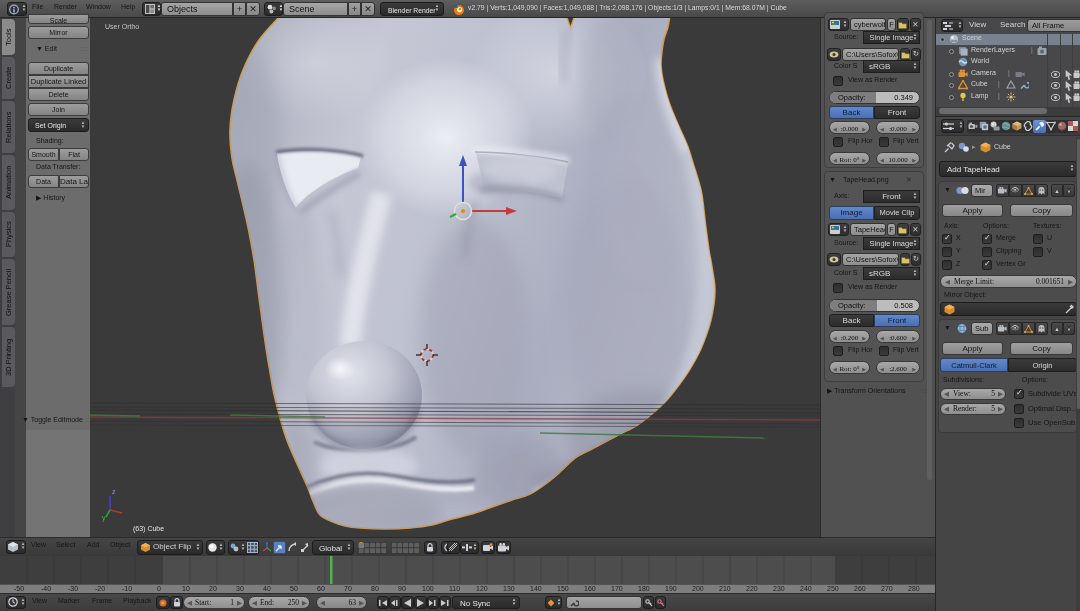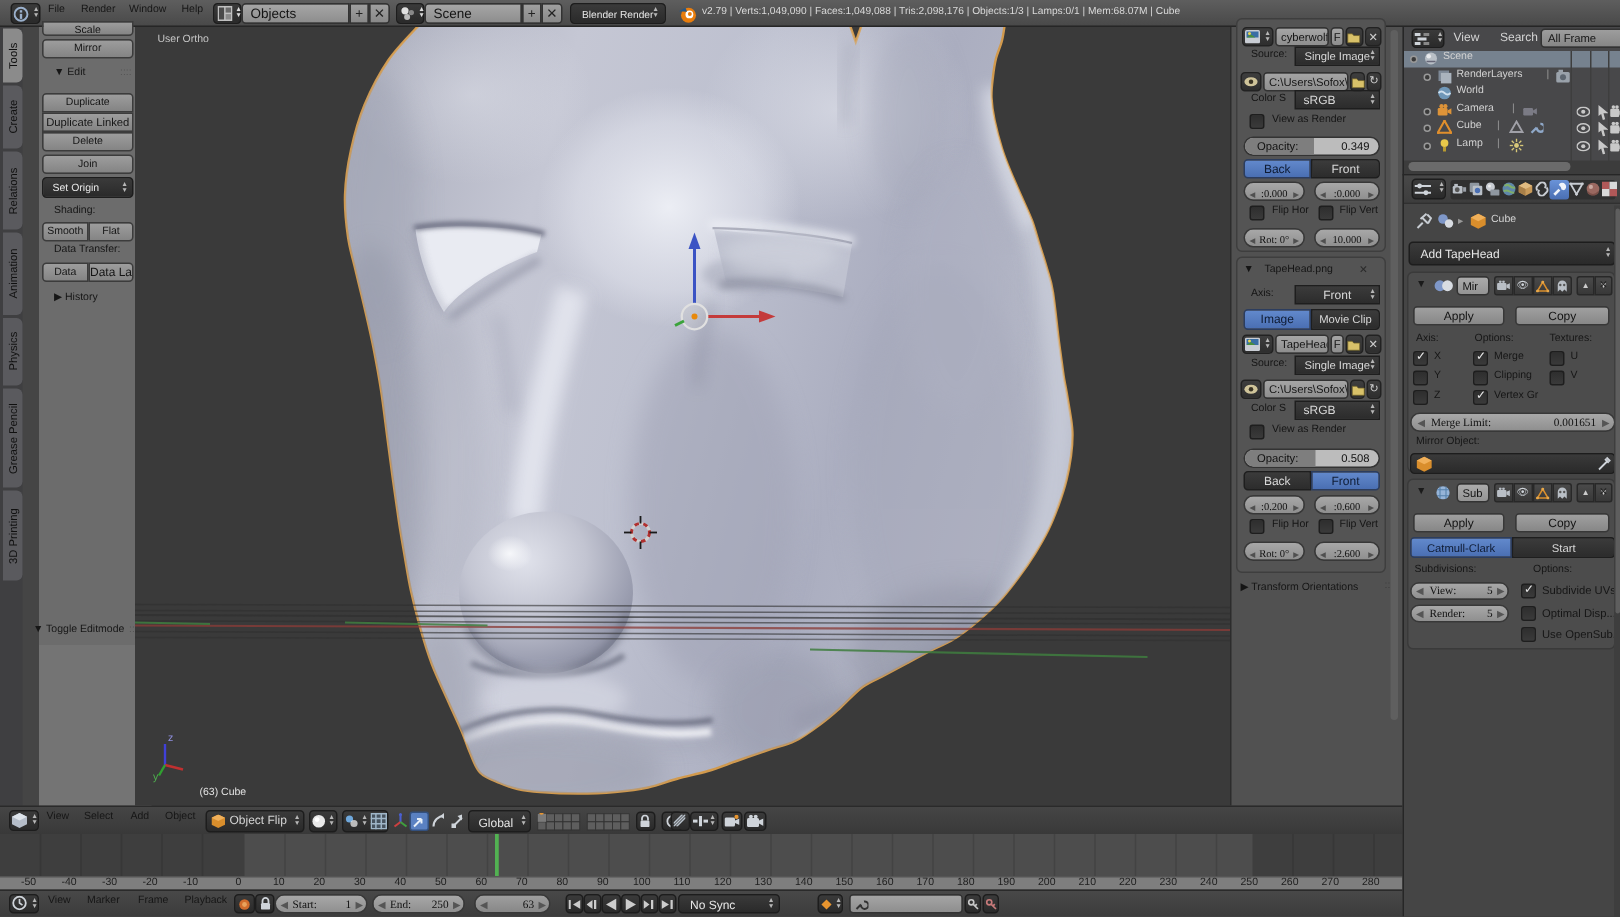--- a/index.html
+++ b/index.html
@@ -1061,21 +1061,21 @@
         <path d="M1.5,8.5 V4 a3 3 0 0 1 6,0 V8.5 L6,7 L4.5,8.5 L3,7 Z" fill="#b9bfc6"></path>
         <circle cx="3.2" cy="4" r="0.8" fill="#555"></circle>
         <circle cx="5.8" cy="4" r="0.8" fill="#555"></circle>
       </svg>
   <div class="hico" style="left:115px;top:205px;width:12px;border-radius:2px 0 0 2px;color:#ccc;font-size:5.5px;text-align:center;line-height:12px;">▲</div>
   <div class="hico" style="left:127px;top:205px;width:12px;border-radius:0 2px 2px 0;color:#ccc;font-size:5.5px;text-align:center;line-height:12px;">▼</div>
   <div class="lbl" style="left:130px;top:207px;color:#222;">✕</div>
   <div class="pbtn" style="left:6px;top:225px;width:61px;height:13px;padding-top:1px;">Apply</div>
   <div class="pbtn" style="left:74px;top:225px;width:63px;height:13px;padding-top:1px;">Copy</div>
   <div class="bluebtn" style="left:4px;top:241px;width:68px;height:14px;border-radius:3px 0 0 3px;padding-top:2px;font-size:7.5px;">Catmull-Clark</div>
-  <div class="dkbtn" style="left:72px;top:241px;width:69px;height:14px;border-radius:0 3px 3px 0;padding-top:2px;font-size:7.5px;">Start</div>
+  <div class="dkbtn" style="left:72px;top:241px;width:69px;height:14px;border-radius:0 3px 3px 0;padding-top:2px;font-size:7.5px;">Origin</div>
   <div class="lbl" style="left:7px;top:259px;">Subdivisions:</div>
   <div class="lbl" style="left:86px;top:259px;">Options:</div>
   <div class="pill" style="left:4px;top:271px;width:66px;height:12px;font-size:7.5px;text-align:left;">
     <span style="position:absolute;left:3px;top:1px;color:#555;font-size:6.5px;">◀</span>
     <span style="position:absolute;left:12px;top:0px;">View:</span>
     <span style="position:absolute;right:10px;top:0px;">5</span>
     <span style="position:absolute;right:2px;top:1px;color:#555;font-size:6.5px;">▶</span>
   </div>
   <div class="cb on" style="left:78px;top:272px;"></div>
       <div class="lbl" style="left:92px;top:272px;font-size:7.5px;">Subdivide UVs</div>

